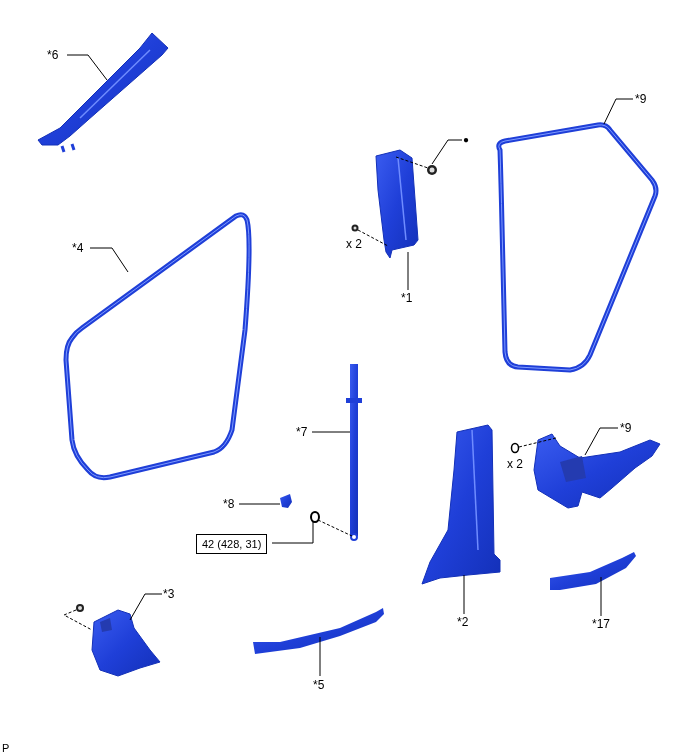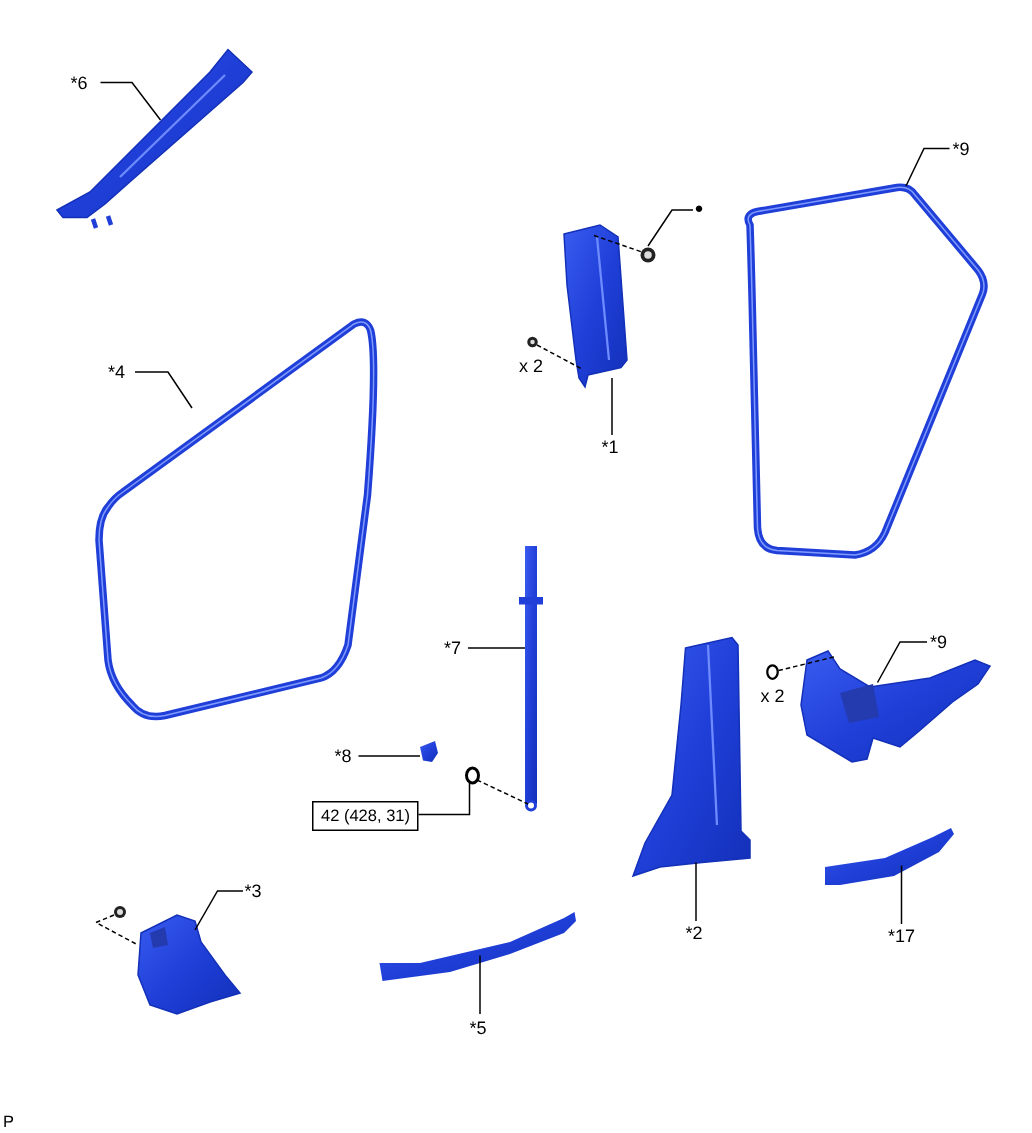--- a/index.html
+++ b/index.html
@@ -1,21 +1,21 @@
 <!DOCTYPE html>
 <html><head>
 <meta charset="utf-8">
 <style>
   html, body { margin: 0; padding: 0; background: #ffffff; }
   #canvas { position: relative; width: 688px; height: 755px; background: #ffffff; overflow: hidden;
     font-family: "Liberation Sans", sans-serif; color: #000; }
   svg.art { position: absolute; left: 0; top: 0; width: 688px; height: 755px; }
   .lbl { position: absolute; font-size: 12px; line-height: 14px; white-space: nowrap; }
   .torque { position: absolute; border: 1px solid #000; background: #fff; font-size: 11px;
-    line-height: 18px; padding: 0 5px; white-space: nowrap; margin-left: 12px; }
+    line-height: 18px; padding: 0 5px; white-space: nowrap; }
   .part { cursor: pointer; }
 </style>
 </head>
 <body>
 
 <div id="canvas">
 
   <svg class="art" viewBox="0 0 688 755" xmlns="http://www.w3.org/2000/svg">
     <defs>
       <linearGradient id="g1" x1="0" y1="0" x2="1" y2="1">

